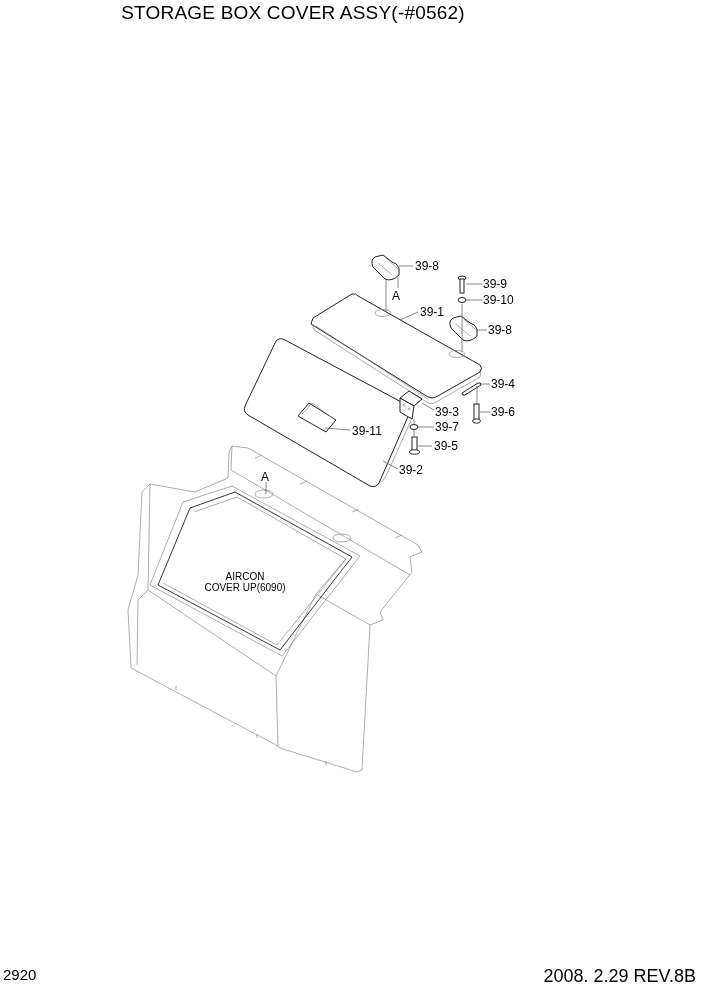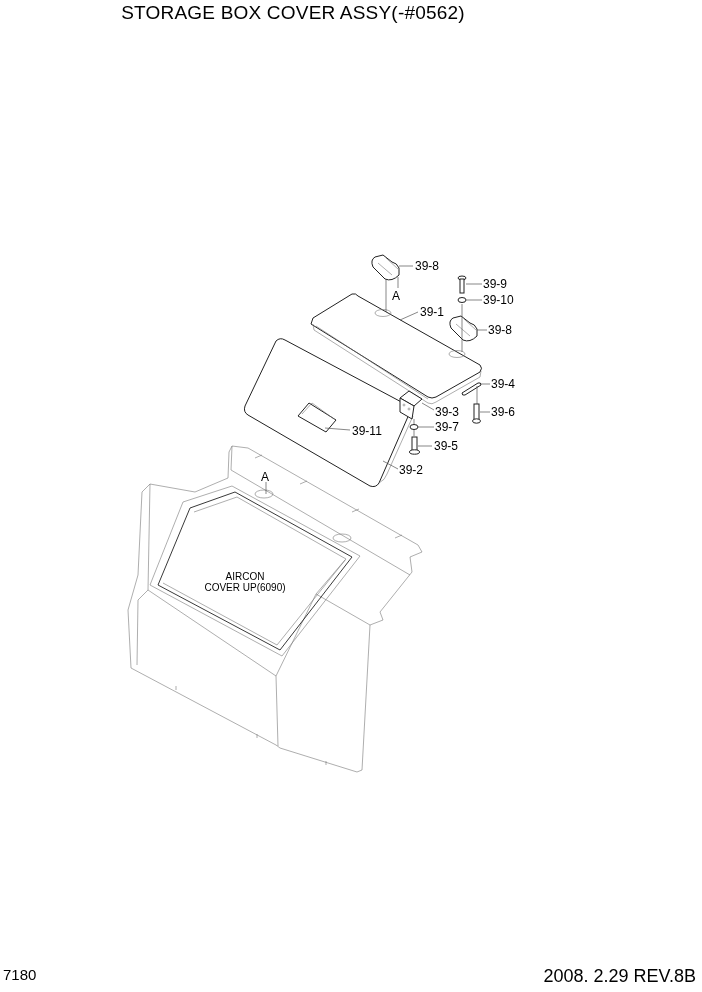--- a/index.html
+++ b/index.html
@@ -133,14 +133,14 @@
   <text class="lbl" x="491" y="416">39-6</text>
   <text class="lbl" x="435" y="431">39-7</text>
   <text class="lbl" x="352" y="435">39-11</text>
   <text class="lbl" x="434" y="450">39-5</text>
   <text class="lbl" x="399" y="474">39-2</text>
 
   <text class="note" x="245" y="580" text-anchor="middle">AIRCON</text>
   <text class="note" x="245" y="591" text-anchor="middle">COVER UP(6090)</text>
 </svg>
 
-<div class="footer-left">7180</div>
+<div class="footer-left">2920</div>
 <div class="footer-right">2008. 2.29 REV.8B</div>
 
 </body></html>

